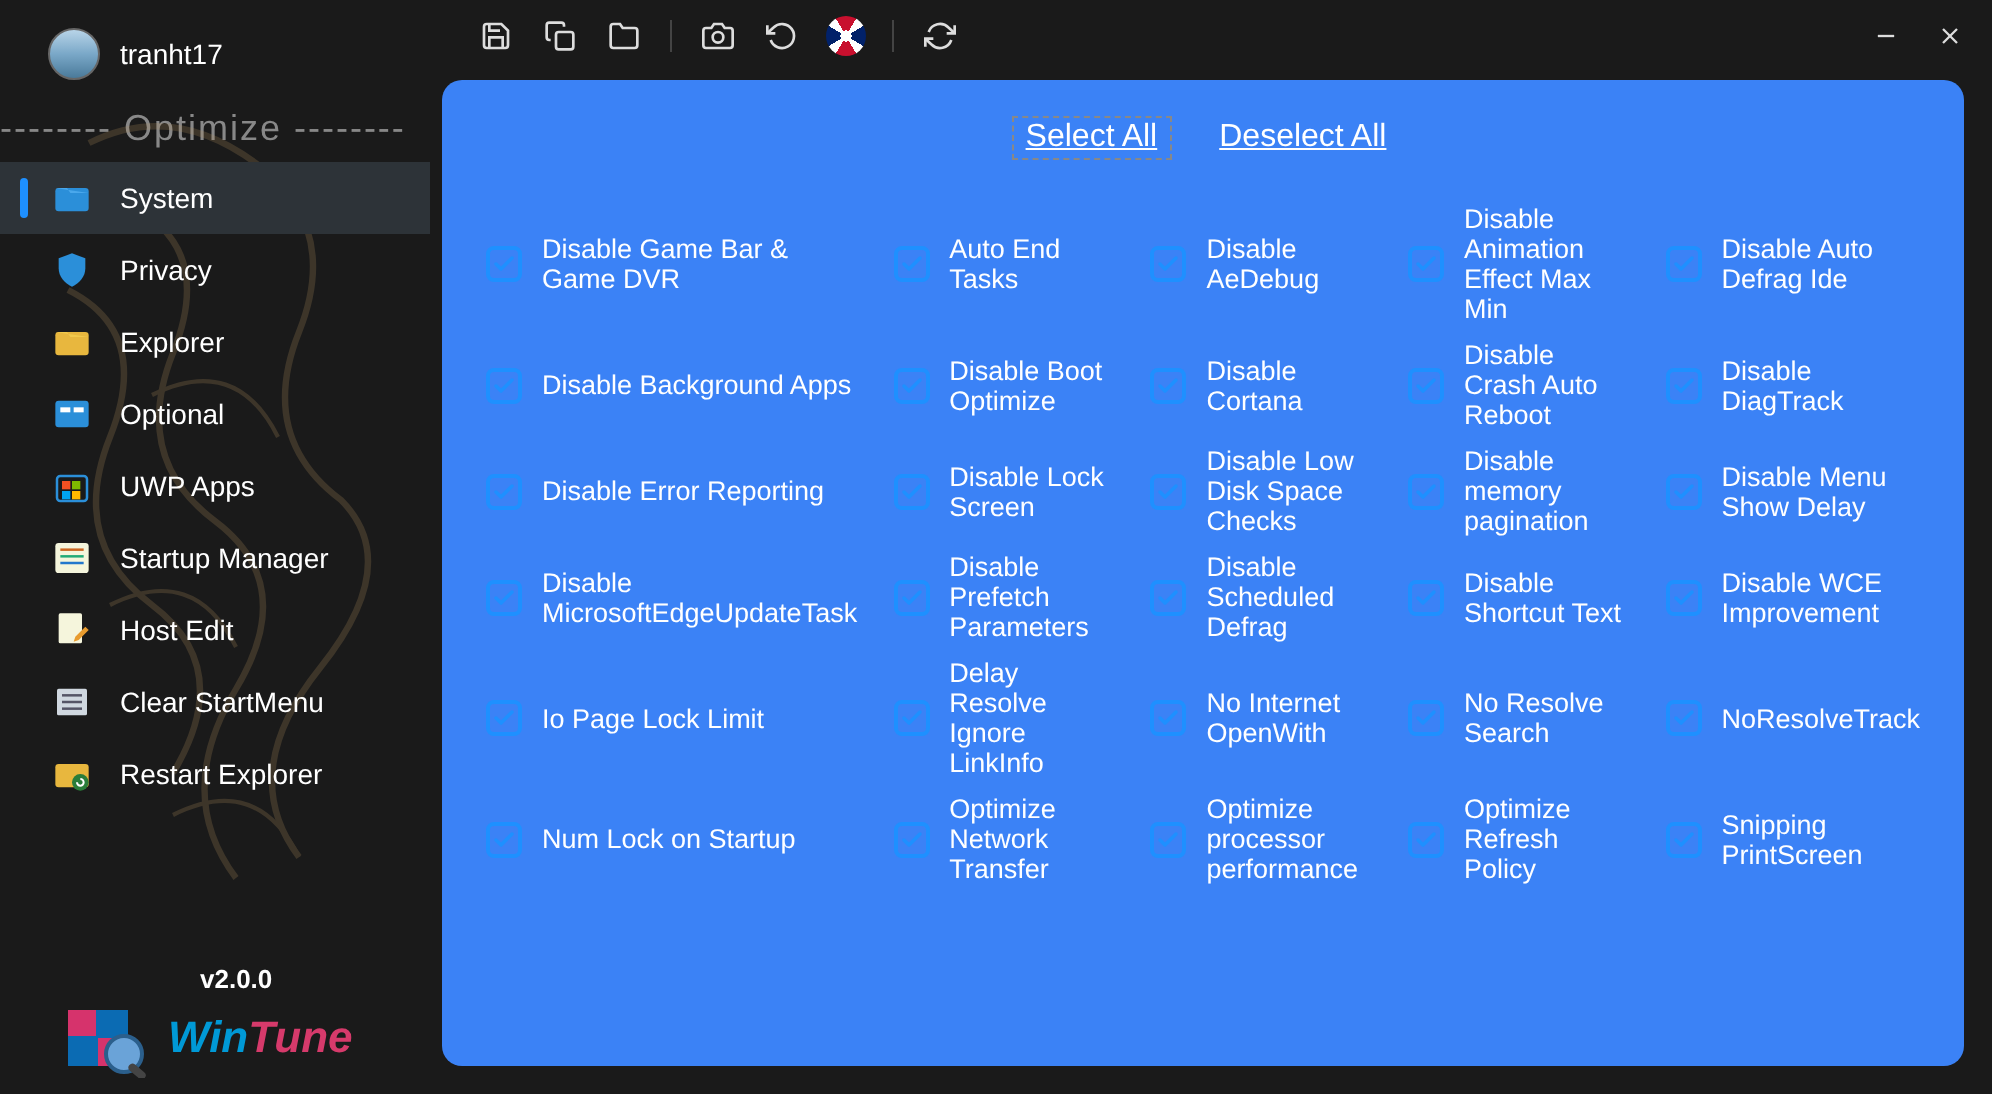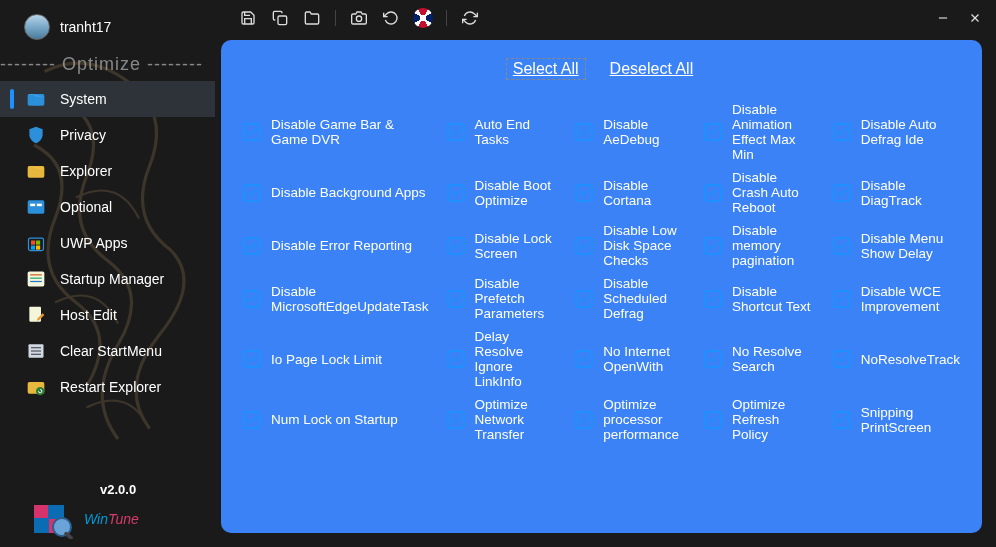--- a/index.html
+++ b/index.html
@@ -12,21 +12,21 @@
 .section-header { color: #888; font-size: 18px; padding: 4px 0 6px; letter-spacing: 1px; }
 .nav { display: flex; flex-direction: column; }
 .nav-item { display: flex; align-items: center; gap: 14px; padding: 8px 16px 8px 26px; font-size: 14px; color: #fff; cursor: pointer; position: relative; }
 .nav-item.active { background: #2d3338; }
 .nav-item.active::before { content:''; position:absolute; left:10px; top:8px; bottom:8px; width:4px; background:#1e90ff; border-radius:2px; }
 .nav-icon { width: 20px; height: 20px; display: flex; align-items: center; justify-content: center; flex-shrink:0; }
 .footer { margin-top: auto; padding: 6px 16px 8px 22px; margin-left: 10px; }
 .version { color: #fff; font-size: 13px; font-weight:600; margin-left: 68px; margin-bottom: 2px; }
 .logo-row { display:flex; align-items:center; gap:6px; }
 .logo-badge { width: 46px; height: 40px; position:relative; }
-.logo-text { font-size: 14px; font-weight: 400; font-style: italic; text-align: center; }
+.logo-text { font-size: 22px; font-weight: 700; font-style: italic; text-align: center; }
 .logo-text .wt1 { color:#0099d6; }
 .logo-text .wt2 { color:#d63a6b; }
 .main { flex: 1; display: flex; flex-direction: column; }
 .titlebar { height: 36px; display: flex; align-items: center; padding: 0 6px 0 18px; gap: 2px; }
 .tb-btn { width: 30px; height: 30px; display: flex; align-items: center; justify-content: center; color: #ddd; cursor: pointer; border-radius:4px; }
 .tb-sep { width: 1px; height: 16px; background: #444; margin: 0 6px; }
 .tb-spacer { flex: 1; }
 .flag { width: 20px; height: 20px; border-radius: 50%; background: radial-gradient(circle,#fff 0%,#fff 20%,transparent 20%), conic-gradient(#c8102e 0deg 30deg,#fff 30deg 60deg,#012169 60deg 120deg,#fff 120deg 150deg,#c8102e 150deg 210deg,#fff 210deg 240deg,#012169 240deg 300deg,#fff 300deg 330deg,#c8102e 330deg 360deg); }
 .content { flex: 1; margin: 4px 14px 14px 6px; background: #3b82f6; border-radius: 10px; padding: 18px 22px; overflow:auto; }
 .select-row { display: flex; justify-content: center; gap: 20px; margin-bottom: 18px; }

